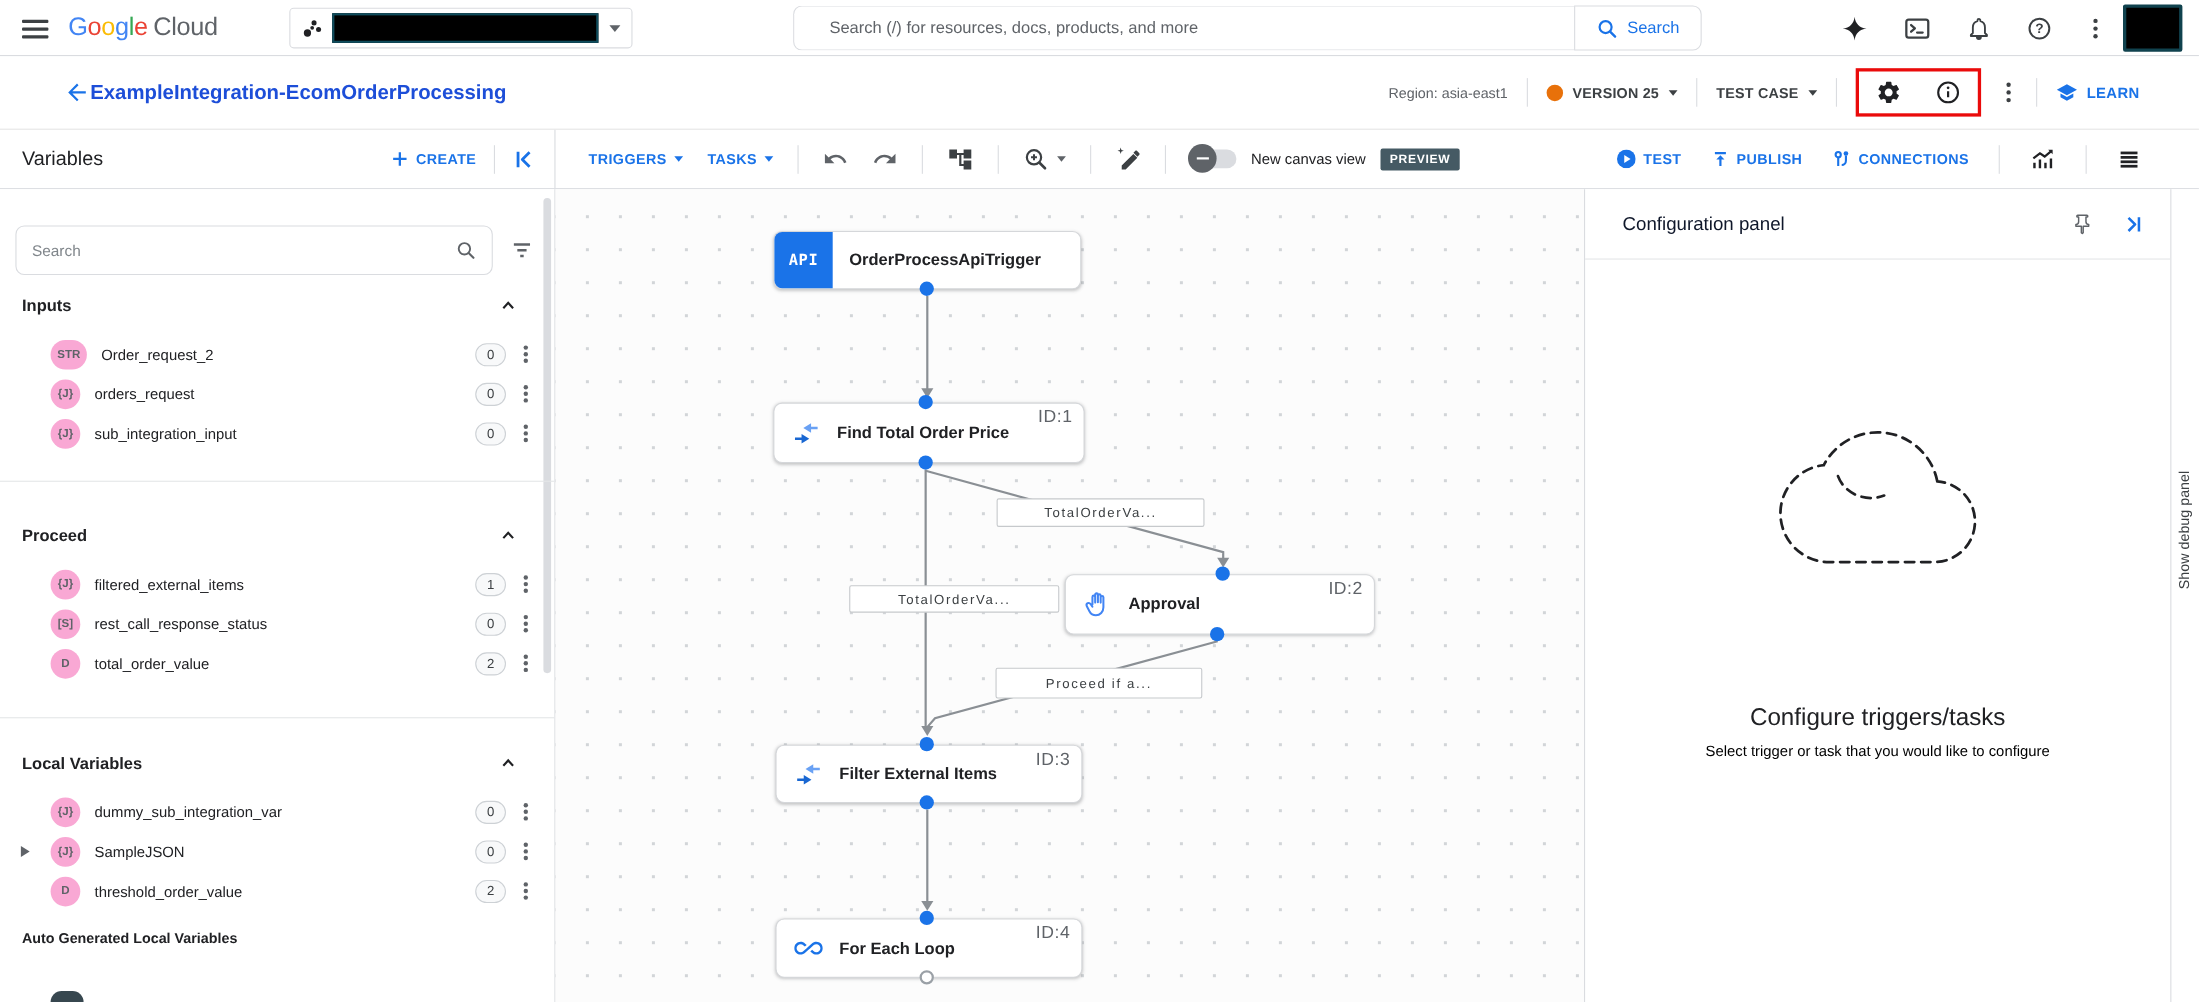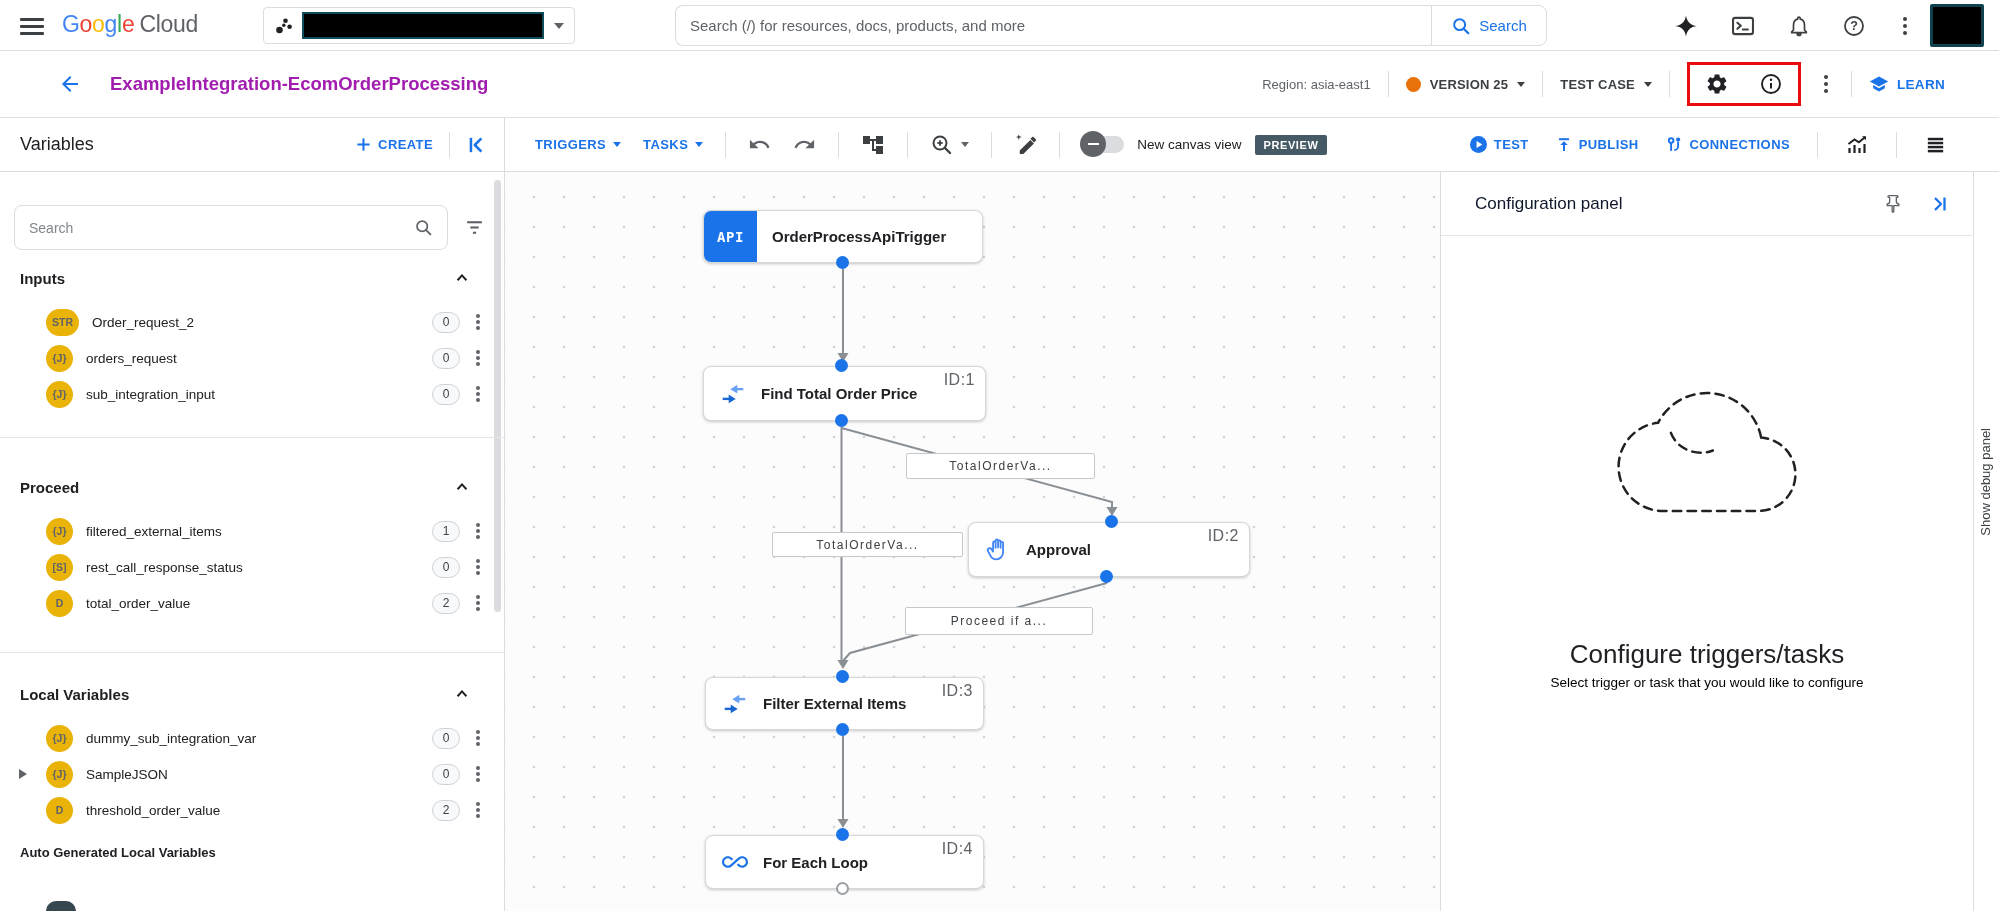--- a/index.html
+++ b/index.html
@@ -12,32 +12,32 @@
   .hamburger { position:absolute; left:20px; top:14px; width:24px; cursor:pointer; }
   .hamburger span { display:block; height:2.5px; background:#3c4043; margin:4.4px 0; border-radius:1px; }
   .glogo { position:absolute; left:62px; top:11px; font-size:23px; font-weight:500; letter-spacing:-0.3px; white-space:nowrap; }
   .glogo b { font-weight:500; }
   .l-b{color:#4285F4}.l-r{color:#EA4335}.l-y{color:#FBBC05}.l-g{color:#34A853}
   .l-cloud { color:#5f6368; font-weight:400; margin-left:5px; }
   .projectbox { position:absolute; left:263px; top:7px; width:312px; height:37px; border:1px solid #dadce0; border-radius:4px; display:flex; align-items:center; padding:0 10px; cursor:pointer; background:#fff; }
   .proj-redacted { flex:1; height:27px; background:#000; border:2px solid #0f4c5c; margin:0 10px 0 8px; }
   .caret { width:0; height:0; border-left:5px solid transparent; border-right:5px solid transparent; border-top:6px solid #5f6368; flex:none; }
   .searchwrap { position:absolute; left:675px; top:5px; width:872px; height:41px; display:flex; }
-  .search-input { flex:1; border:1px solid #dadce0; border-right:none; border-radius:8px 0 0 8px; padding:0 14px; font-size:15px; color:#202124; outline:none; background:#fff; font-family:inherit; }
+  .search-input { flex:1; border:1px solid #dadce0; border-right:none; border-radius:8px 0 0 8px; padding:0 32px; font-size:15px; color:#202124; outline:none; background:#fff; font-family:inherit;margin-left:46px; }
   .search-input::placeholder { color:#5f6368; }
   .search-btn { width:116px; border:1px solid #dadce0; border-radius:0 8px 8px 0; background:#fff; display:flex; align-items:center; justify-content:center; gap:8px; color:#1a73e8; font-size:15px; font-weight:500; cursor:pointer; font-family:inherit; }
   .topbar-icons { position:absolute; right:86px; top:0; height:51px; display:flex; align-items:center; gap:31px; }
   .tbi { cursor:pointer; display:flex; align-items:center; }
   .kebab { width:4px; height:4px; border-radius:50%; background:#3c4043; box-shadow:0 -7px 0 #3c4043, 0 7px 0 #3c4043; margin:0 6px; }
   .avatar { position:absolute; left:1930px; top:4px; width:54px; height:43px; background:#000; border:3px solid #10424e; border-radius:2px; cursor:pointer; }
 
   
   .pagebar { position:absolute; left:0; top:51px; width:100%; height:67px; border-bottom:1px solid #e0e0e0; display:flex; align-items:center; }
   .back { margin-left:58px; cursor:pointer; display:flex; }
-  .page-title { margin-left:28px; font-size:18.5px; color:#a21caf;text-align:right; }
+  .page-title { font-size:18.5px; color:#1d4ed8;text-align:right; }
   .pagebar-right { margin-left:auto; margin-right:54px; display:flex; align-items:center; gap:17px; }
   .region { color:#5f6368; font-size:13px; }
   .drop { display:flex; align-items:center; gap:9px; font-size:13px; font-weight:600; color:#3c4043; letter-spacing:.2px; cursor:pointer; }
   .vdot { width:15px; height:15px; border-radius:50%; background:#e8710a; }
   .caret-dk { width:0;height:0;border-left:4.5px solid transparent;border-right:4.5px solid transparent;border-top:5.5px solid #3c4043; }
   .redbox { display:flex; align-items:center; gap:30px; border:3px solid #ea0b0b; padding:7px 15px; }
   .learn { display:flex; align-items:center; gap:8px; color:#1a73e8; font-size:13.5px; font-weight:600; letter-spacing:.3px; cursor:pointer; }
 
   
   .toolbar { position:absolute; left:0; top:118px; width:100%; height:54px; border-bottom:1px solid #dadce0; background:#fff; }
@@ -64,21 +64,21 @@
   .sb-sort { position:absolute; right:19px; top:45px; cursor:pointer; }
   .sb-scroll { position:absolute; right:3px; top:8px; width:7px; height:432px; background:#dadce0; border-radius:4px; cursor:pointer; }
   .sb-section { position:absolute; left:0; width:100%; }
   .sec-inputs { top:94px; } .sec-outputs { top:303px; } .sec-local { top:510px; }
   .sec-head { display:flex; align-items:center; height:24px; padding:0 34px 0 20px; }
   .sec-title { font-size:15px; font-weight:700; color:#202124; }
   .sec-chevron { margin-left:auto; cursor:pointer; display:flex; }
   .sec-rows { margin-top:14px; }
   .vrow { position:relative; display:flex; align-items:center; height:36px; padding:0 24px 0 46px; }
   .expander { position:absolute; left:19px; top:13px; width:0; height:0; border-top:5px solid transparent; border-bottom:5px solid transparent; border-left:8px solid #5f6368; cursor:pointer; }
-  .tpill { min-width:27px; height:27px; border-radius:14px; background:#eab308; color:#5f6368; font-size:10.5px; font-weight:700; display:flex; align-items:center; justify-content:center; padding:0 6px; flex:none; }
+  .tpill { min-width:27px; height:27px; border-radius:14px; background:#f9a8d4; color:#5f6368; font-size:10.5px; font-weight:700; display:flex; align-items:center; justify-content:center; padding:0 6px; flex:none; }
   .vname { margin-left:13px; font-size:13.5px; color:#202124; white-space:nowrap; }
   .cpill { margin-left:auto; min-width:28px; height:21px; border:1px solid #cdd1d5; background:#f8f9fa; border-radius:11px; font-size:12px; color:#3c4043; display:flex; align-items:center; justify-content:center; flex:none; }
   .rowdots { margin-left:16px; cursor:pointer; display:flex; align-items:center; height:100%; }
   .kebab-sm { width:4px; height:4px; border-radius:50%; background:#5f6368; box-shadow:0 -6px 0 #5f6368, 0 6px 0 #5f6368; }
   .sb-div { position:absolute; left:0; width:100%; height:1px; background:#e4e6e8; }
   .div1 { top:265px; } .div2 { top:480px; }
   .sb-footer { position:absolute; top:673px; left:20px; font-size:13px; font-weight:700; color:#202124; }
   .sb-partial { position:absolute; bottom:0; left:46px; width:30px; height:10px; border-radius:10px 10px 0 0; background:#37474f; }
 
   
@@ -101,21 +101,21 @@
   .nid { position:absolute; top:4px; right:10px; font-size:16px; color:#5f6368; letter-spacing:.5px; }
   .ndot { position:absolute; width:13px; height:13px; border-radius:50%; background:#1a73e8; }
   .ndot.open { width:13px; height:13px; background:#fff; border:2px solid #9aa0a6; }
 
   
   .config { position:absolute; left:1440px; top:172px; width:533px; height:739px; border-left:1px solid #dadce0; background:#fff; }
   .cfg-head { height:64px; display:flex; align-items:center; padding:0 24px 0 34px; border-bottom:1px solid #e4e6e8; }
   .cfg-title { font-size:17px; color:#0f172a; }
   .cfg-icons { margin-left:auto; display:flex; align-items:center; gap:26px; }
   .cloud-wrap { position:absolute; left:50%; top:210px; transform:translateX(-50%); }
-  .cfg-empty-title { position:absolute; top:467px; width:100%; text-align:center; font-size:26px; font-weight:500; color:#202124; }
+  .cfg-empty-title { position:absolute; top:467px; width:100%; text-align:center; font-size:22px; font-weight:500; color:#202124; }
   .cfg-empty-sub { position:absolute; top:503px; width:100%; text-align:center; font-size:13.5px; color:#000000; }
 
   
   .debugstrip { position:absolute; left:1973px; top:172px; width:26px; height:739px; border-left:1px solid #dadce0; background:#fff; }
   .debug-label { position:absolute; top:256px; left:4px; writing-mode:vertical-rl; transform:rotate(180deg); font-size:13px; color:#3c4043; white-space:nowrap; cursor:pointer; }
 </style>
 </head>
 <body>
 
 <div class="app">

